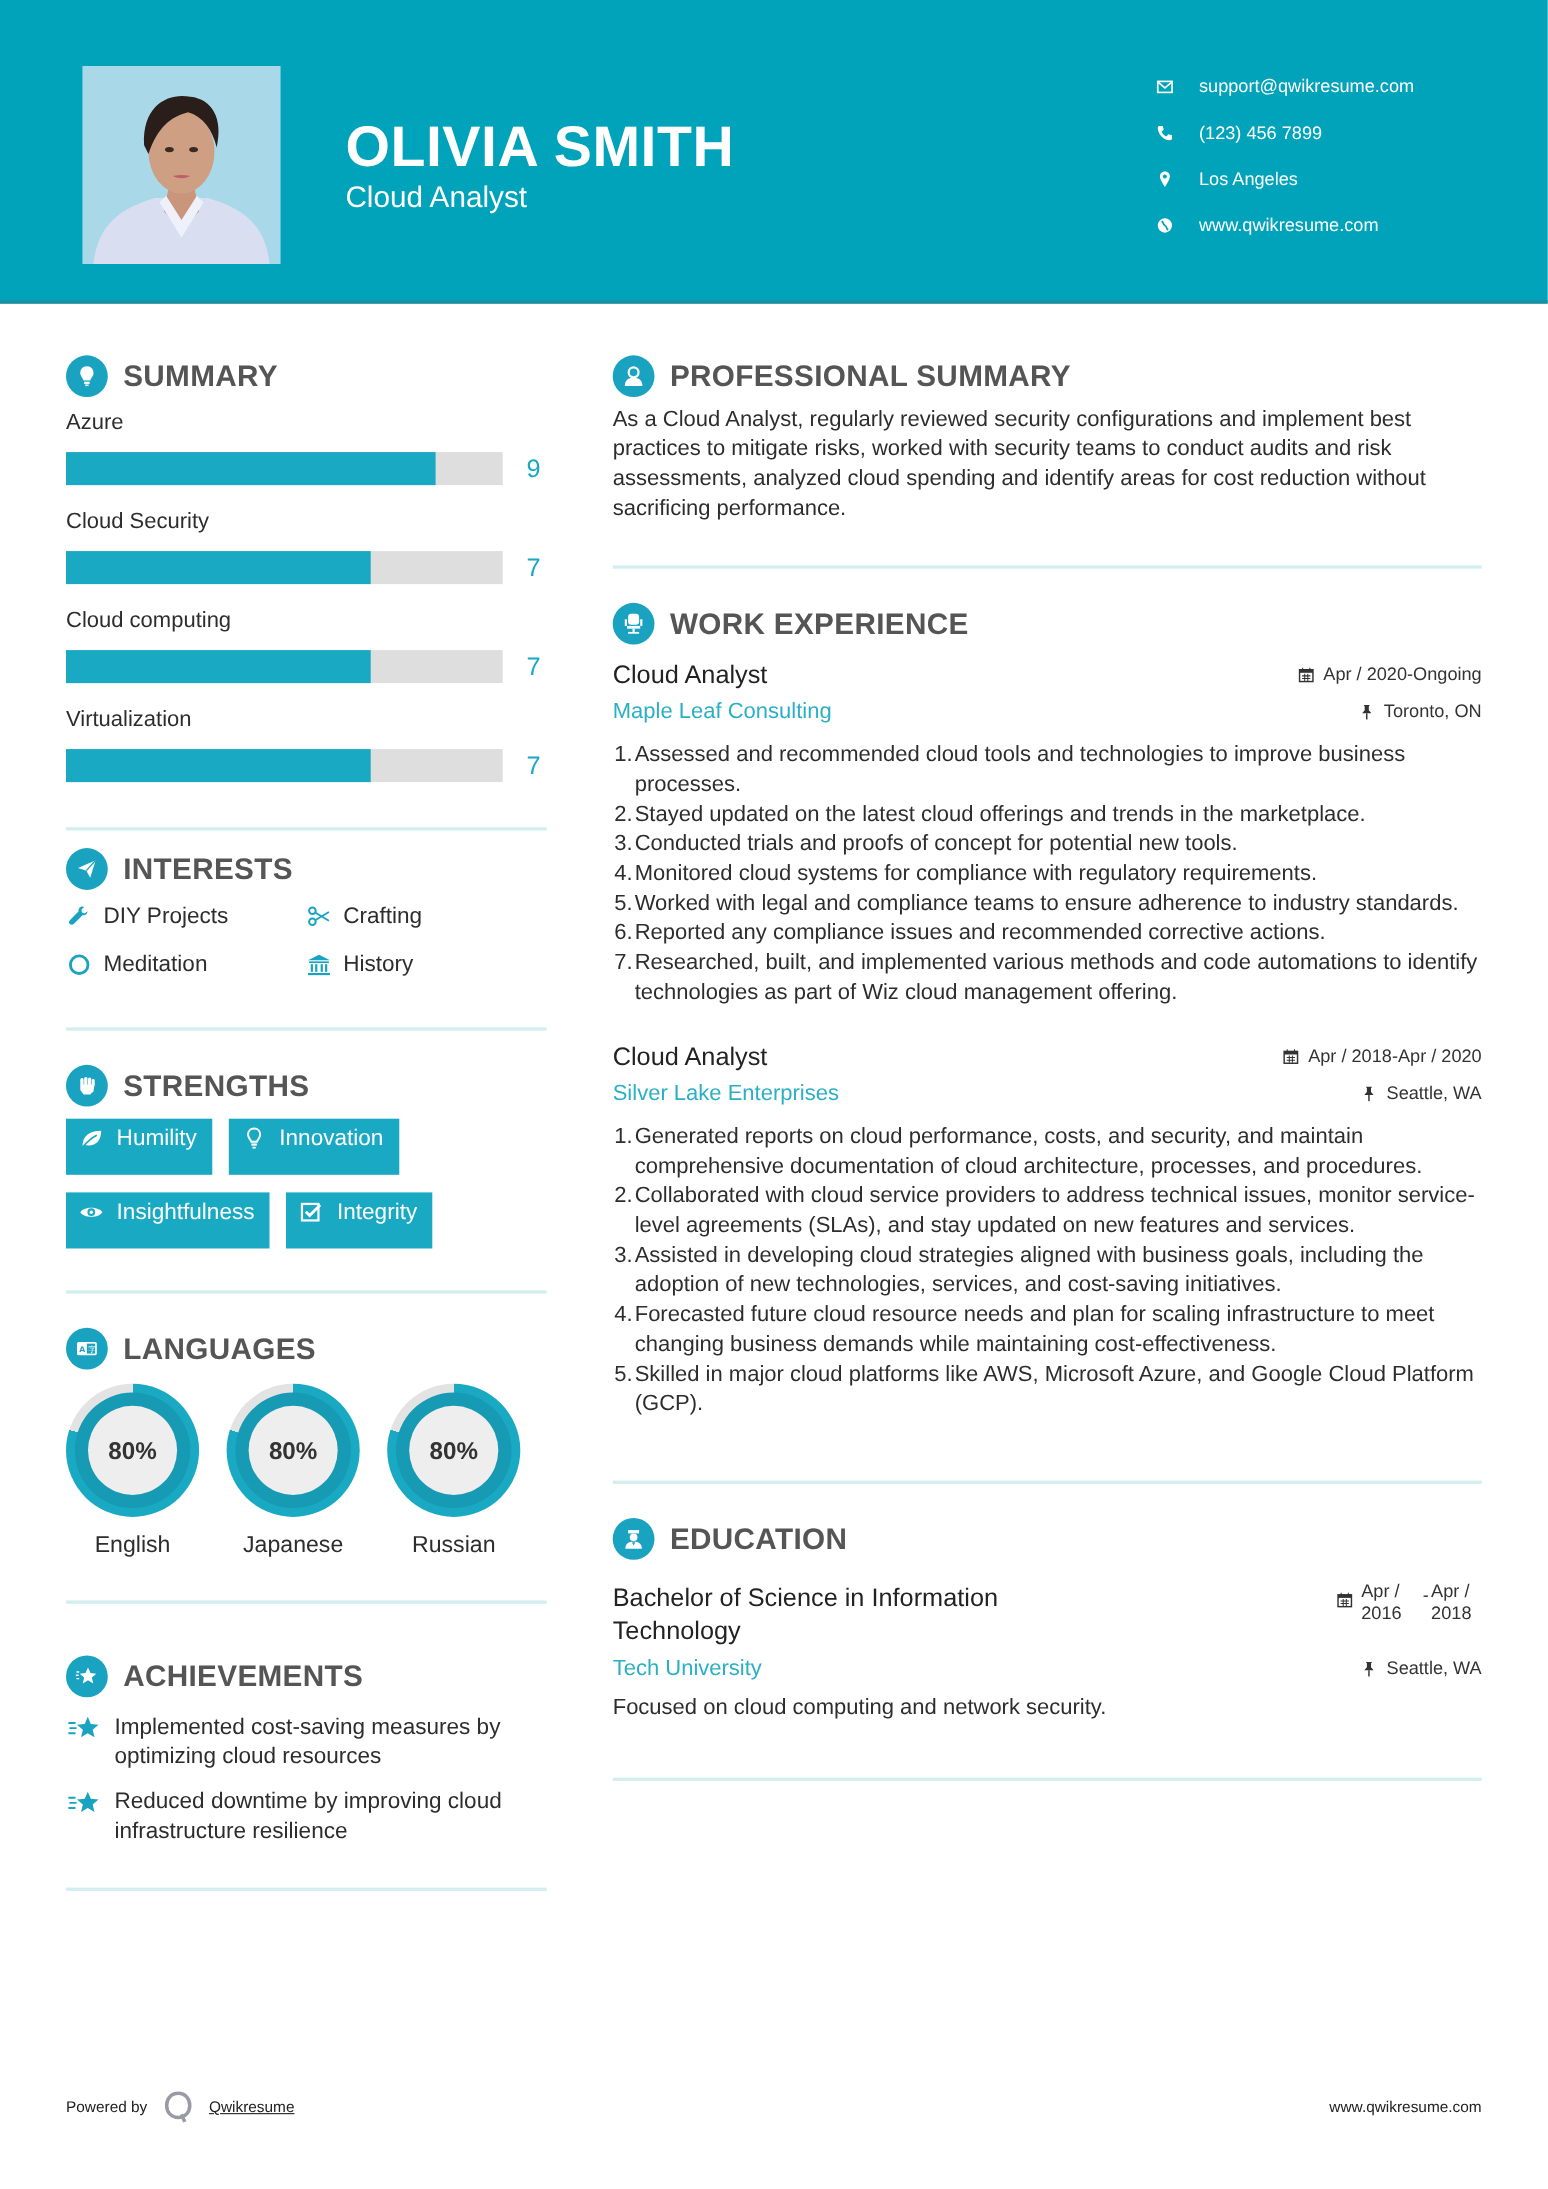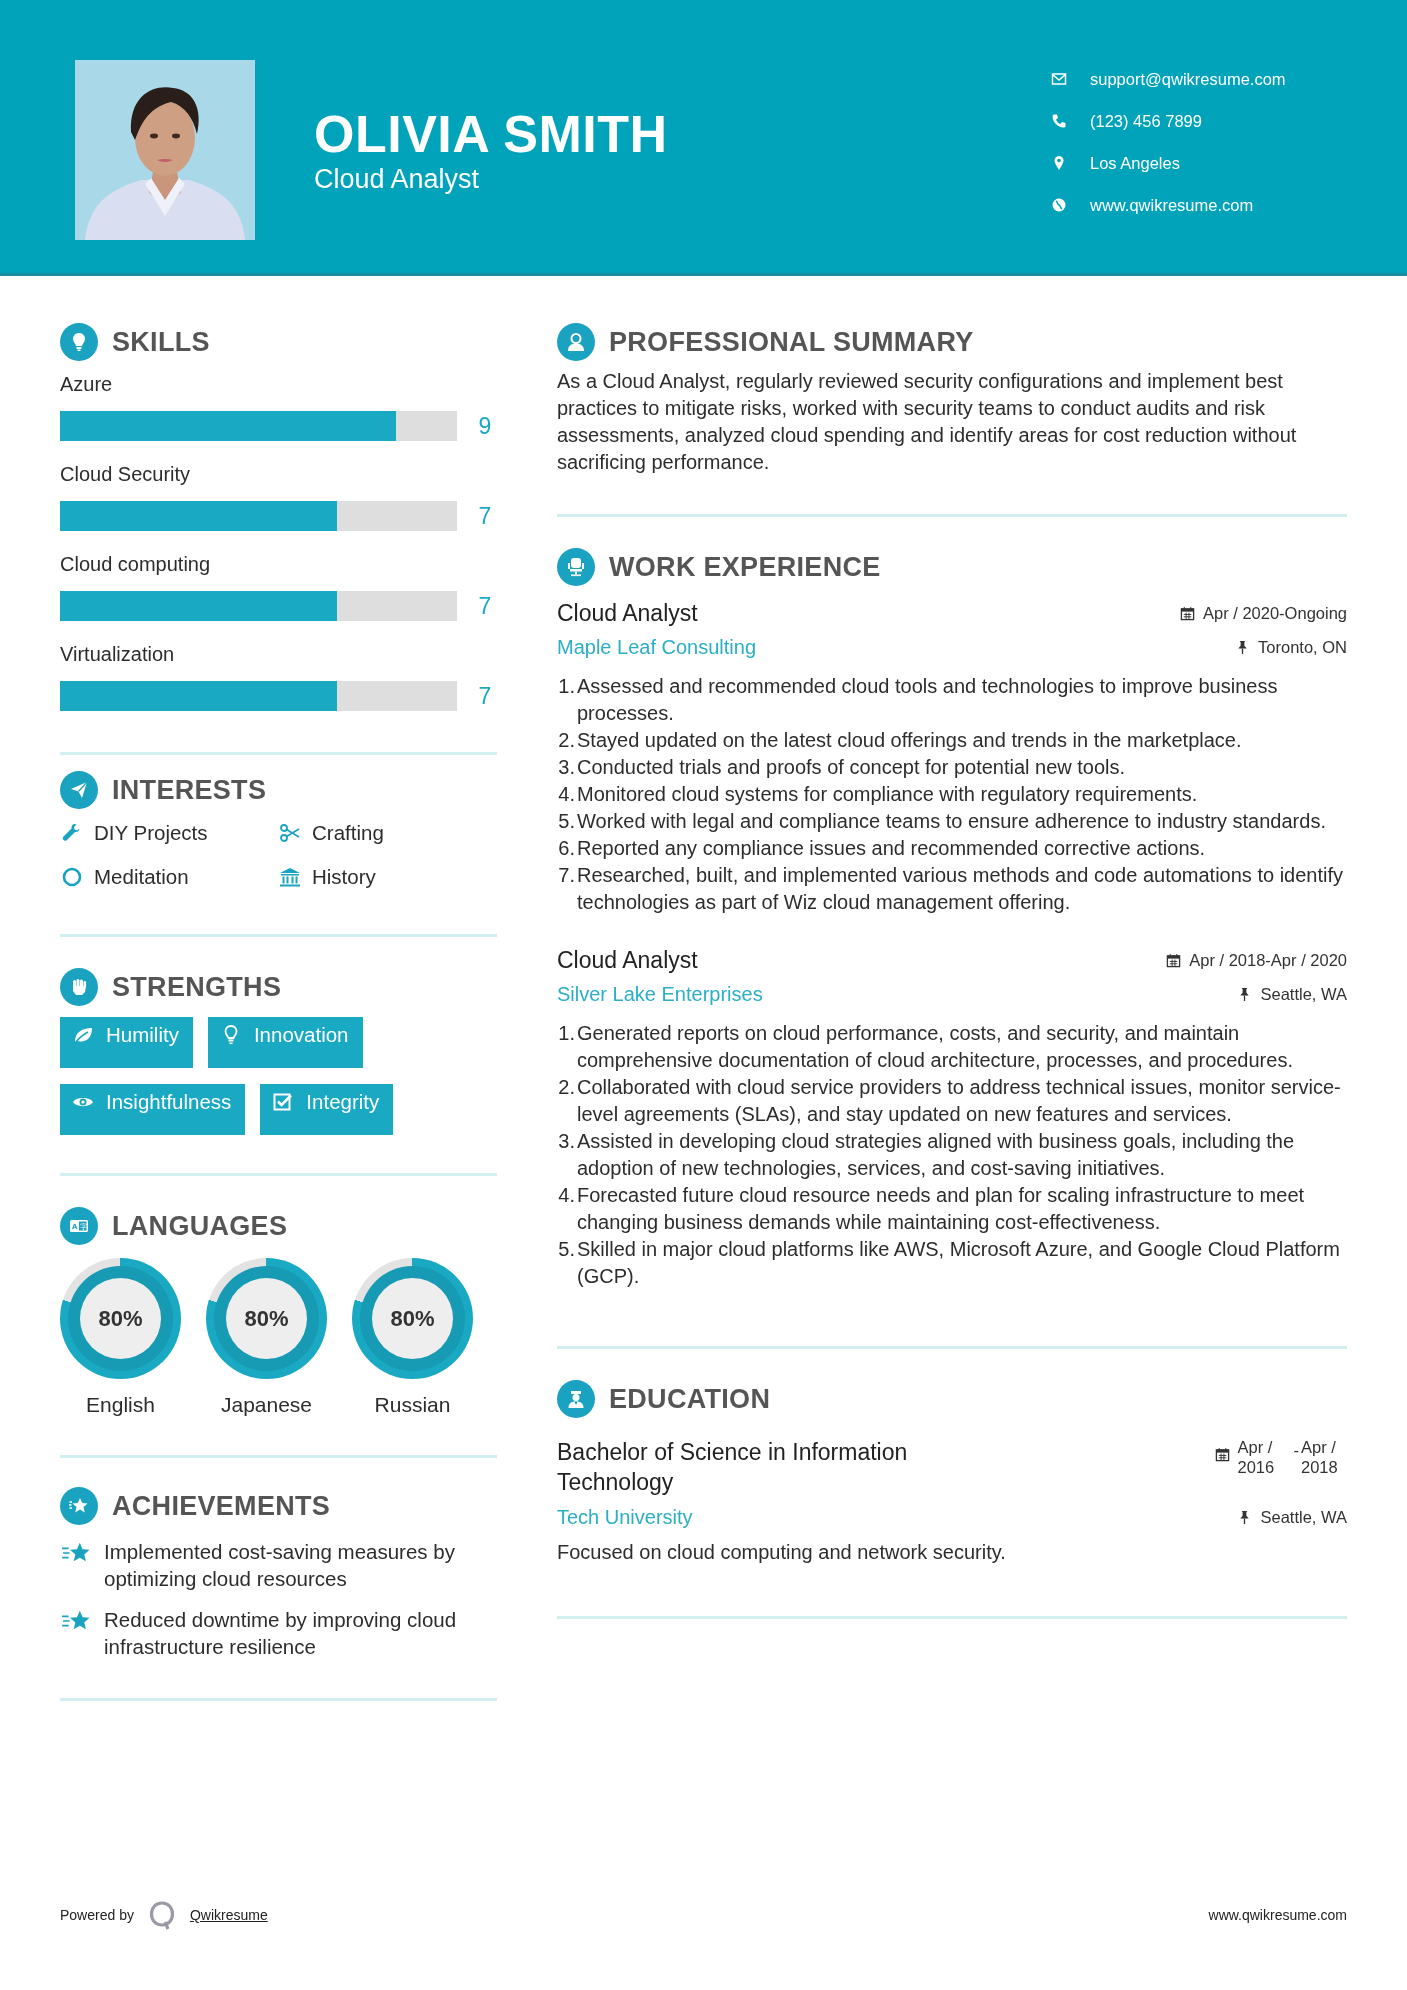--- a/index.html
+++ b/index.html
@@ -133,21 +133,21 @@
 
   <section>
     <div class="sec-head">
       <span class="sec-icon">
         <svg viewBox="0 0 22 22">
             <path d="M11 2 C7 2 5 5 5 8 C5 11 7.5 12.5 8 15 L14 15 C14.5 12.5 17 11 17 8 C17 5 15 2 11 2 Z" fill="#fff"></path>
             <rect x="8.5" y="16" width="5" height="2" fill="#fff"></rect>
             <rect x="9.5" y="18.5" width="3" height="1.5" fill="#fff"></rect>
           </svg>
       </span>
-      <span class="sec-title">SKILLS</span>
+      <span class="sec-title">SUMMARY</span>
     </div>
 
     <div>
       <div class="skill-name">Azure</div>
       <div class="skill-row">
         <div class="skill-track">
             <div class="skill-fill" style="width:84.6%"></div>
           </div>
         <span class="skill-val">9</span>
       </div>
@@ -317,21 +317,21 @@
         <div class="ring" style="background: conic-gradient(#1aa9c3 0 80%, #e3e3e3 80% 100%);">
           <div class="ring-inner">80%</div>
         </div>
         <div class="lang-name">Russian</div>
       </div>
     </div>
   </section>
 
   <div class="divider" style="margin-top:38px;"></div>
 
-  <section style="margin-top:26px;">
+  <section style="margin-top:44px;">
     <div class="sec-head">
       <span class="sec-icon">
         <svg viewBox="0 0 22 22">
             <path d="M12 3 L14.3 8 L19.5 8.5 L15.5 12 L16.8 17.5 L12 14.6 L7.2 17.5 L8.5 12 L4.5 8.5 L9.7 8 Z" fill="#fff"></path>
             <path d="M1.5 7 L4 7 M1 10 L3.5 10 M1.5 13 L4 13" stroke="#fff" stroke-width="1.3"></path>
           </svg>
       </span>
       <span class="sec-title">ACHIEVEMENTS</span>
     </div>
     <div class="ach">

